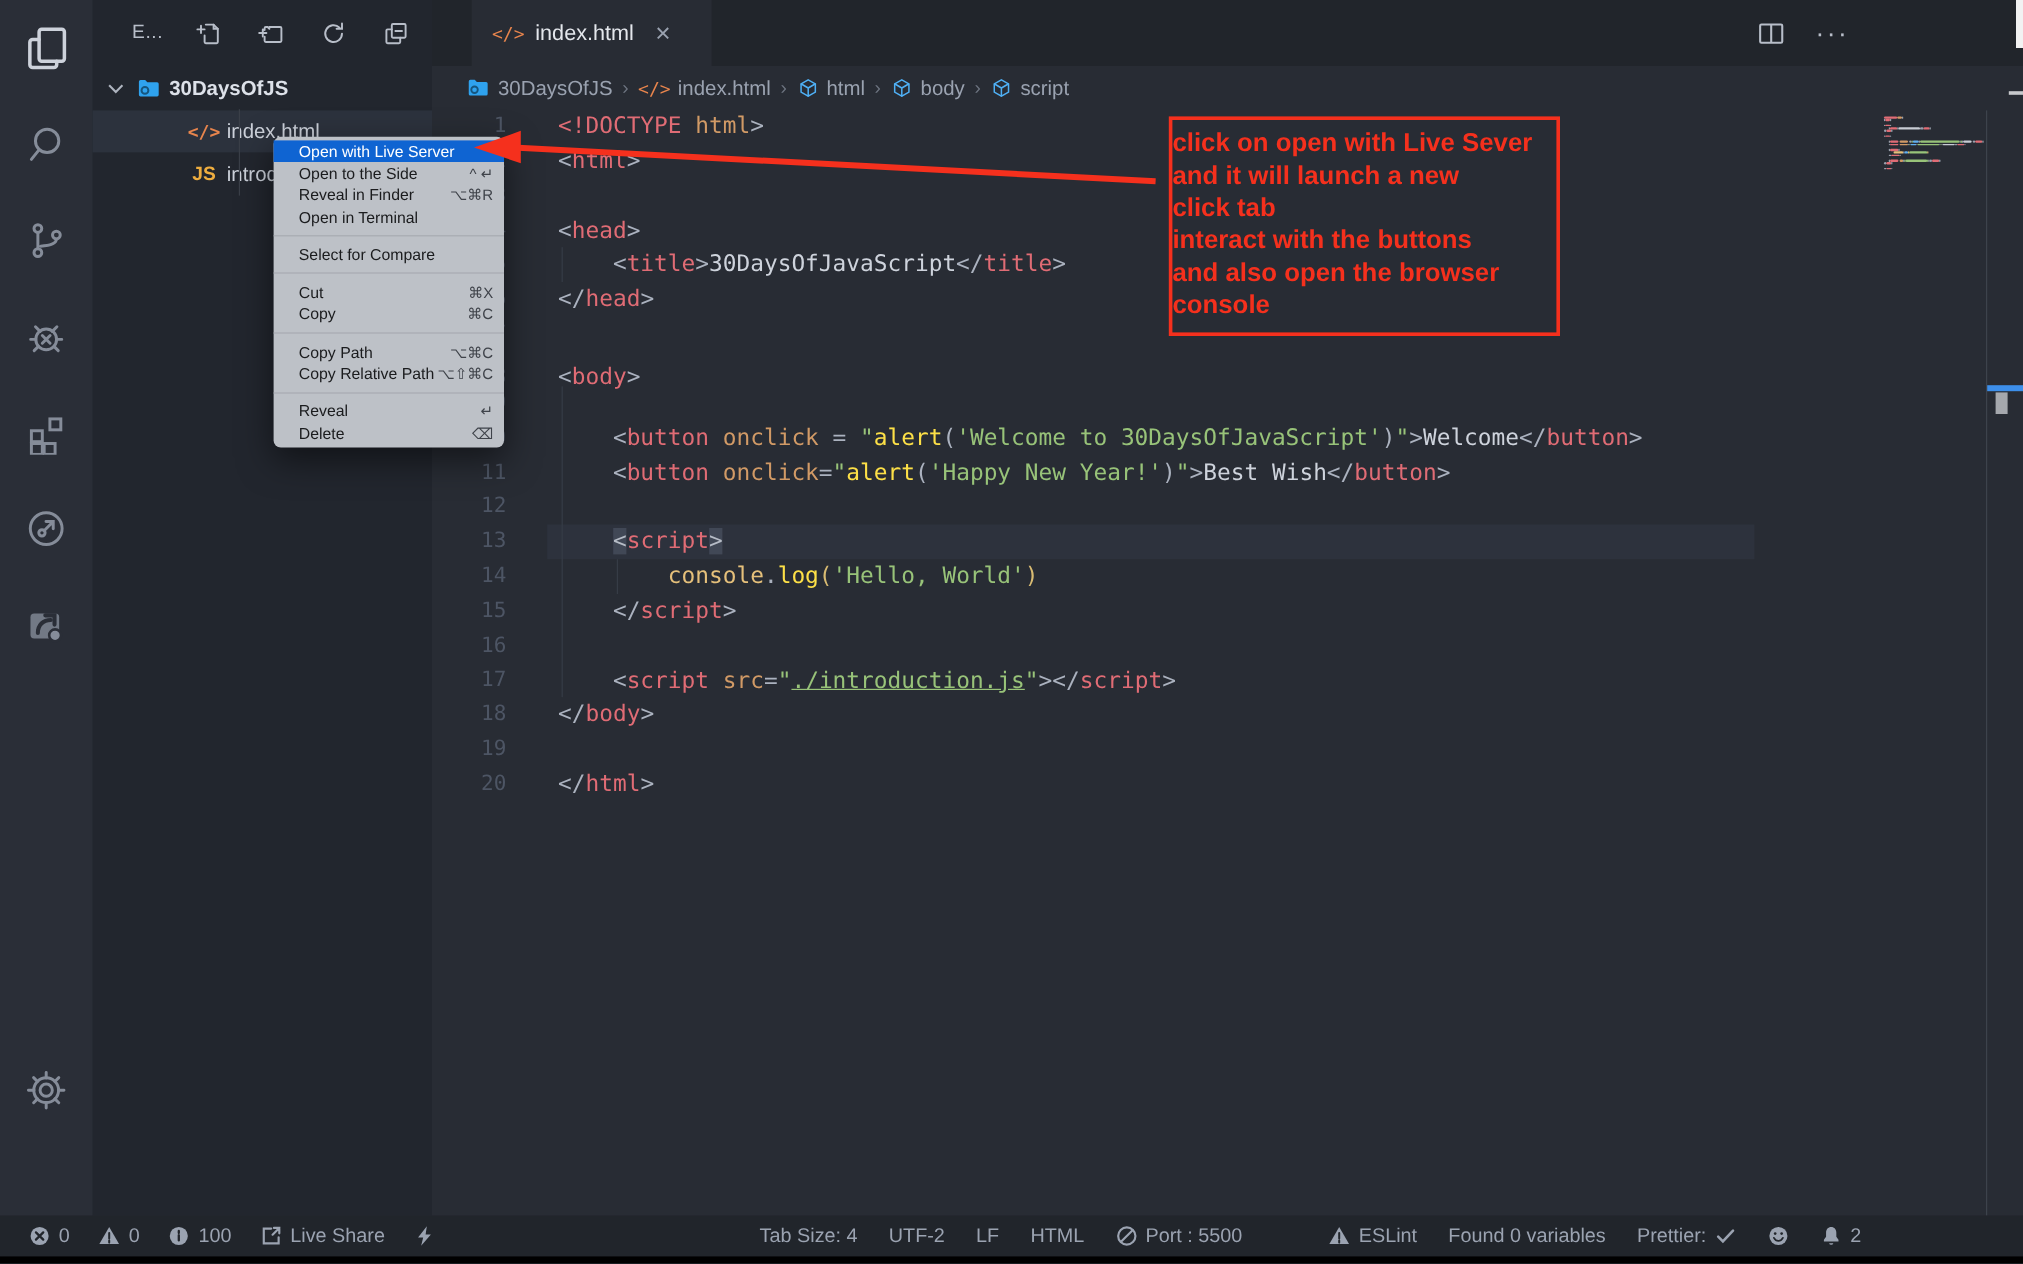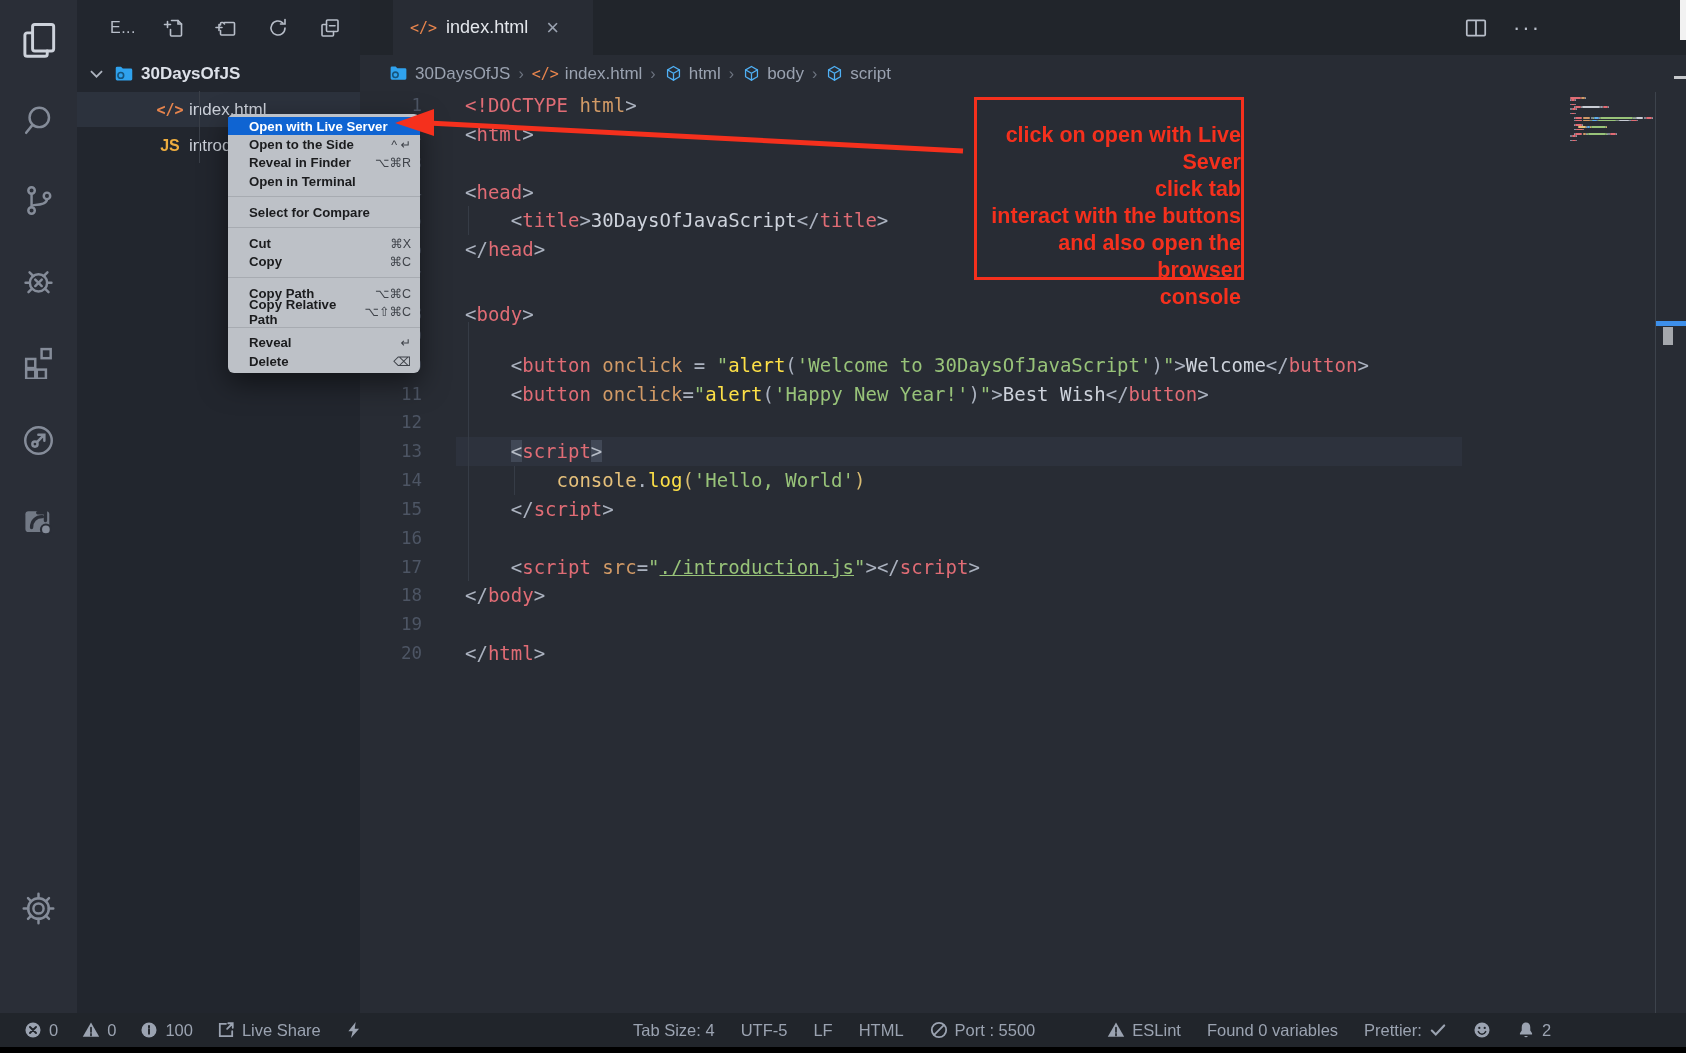--- a/index.html
+++ b/index.html
@@ -85,28 +85,28 @@
   #sb-right { position:absolute; left:633px; top:0; height:34px; display:flex; align-items:center; gap:26px; }
   .sb-item { display:flex; align-items:center; gap:7px; cursor:pointer; white-space:nowrap; }
   .sb-item svg { width:18px; height:18px; }
   .sb-gap { margin-left:46px; }
   #bottom-strip { left:0; top:1047px; width:1686px; height:6px; background:#000; z-index:7; }
 
   
   #ctx-menu { left:228px; top:114px; width:192px; background:#bdc1c7; border-radius:6px; z-index:50;
     box-shadow:0 10px 28px rgba(0,0,0,.5); padding:3px 0; font-size:13.2px; color:#1b1c1e; }
   .ctx-item { height:18.3px; display:flex; align-items:center; padding:0 9px 0 21px; cursor:pointer; }
-  .ctx-item .lab { flex:1;font-weight:bold; }
+  .ctx-item .lab { flex:1; }
   .ctx-item .sc { color:#3f434a; font-size:12.5px; }
   .ctx-item.hl { color:#fff; }
   .ctx-sep { height:1px; background:#a7abb1; margin:6px 0; }
 
   
-  #ann-box { left:974px; top:97px; width:270px; height:183px; border:3px solid #f5301d; z-index:40;
-    text-align:right; padding-top:22px; font-size:21.5px; line-height:27px; font-weight:bold; }
+  #ann-box { left:974px; top:97px; width:326px; height:183px; border:3px solid #f5301d; z-index:40;
+    text-align:left; padding-top:6px; font-size:21.5px; line-height:27px; font-weight:bold; }
   #arrow-svg { left:0; top:0; z-index:60; pointer-events:none; }
 
   #white-sliver { left:1680px; top:0; width:6px; height:40px; background:#f2f2f2; z-index:8; }
   #gray-sliver { left:1674px; top:76px; width:12px; height:3px; background:#c7c9cc; z-index:8; }
 </style>
 </head>
 <body>
 
 <div id="stage">
 
@@ -425,21 +425,21 @@
           <svg viewBox="0 0 16 16" fill="none" stroke="currentColor" stroke-width="1.6" stroke-linecap="round" style="width: 18px; height: 18px;">
             <path d="M9.5.8 3 9.2h3.8L5.3 15.2 12.5 6.8H8.6Z" fill="currentColor" stroke="none"></path>
           </svg>
         </span>
       </div>
     <div id="sb-right">
         <span class="sb-item">
           <span>Tab Size: 4</span>
         </span>
         <span class="sb-item">
-          <span>UTF-5</span>
+          <span>UTF-2</span>
         </span>
         <span class="sb-item">
           <span>LF</span>
         </span>
         <span class="sb-item">
           <span>HTML</span>
         </span>
         <span class="sb-item">
           <svg viewBox="0 0 16 16" fill="none" stroke="currentColor" stroke-width="1.6" stroke-linecap="round" style="width: 18px; height: 18px;">
             <circle cx="8" cy="8" r="6.4" stroke="currentColor" stroke-width="1.6"></circle>
@@ -525,20 +525,21 @@
         <span class="sc">↵</span>
       </div>
       <div class="ctx-item">
         <span class="lab">Delete</span>
         <span class="sc">⌫</span>
       </div>
     </div>
 
   <div id="ann-box" class="abs" style="border-color: rgb(245, 48, 29); color: rgb(245, 48, 29);">
       <div>click on open with Live Sever</div>
+      <div>and it will launch a new</div>
       <div>click tab</div>
       <div>interact with the buttons</div>
       <div>and also open the browser</div>
       <div>console</div>
     </div>
   <svg id="arrow-svg" class="abs" width="1686" height="1053">
     <line x1="963" y1="151" x2="428" y2="123" stroke="#f5301d" stroke-width="5"></line>
     <polygon points="395,123 434,109 434,136" fill="#f5301d"></polygon>
   </svg>
 

